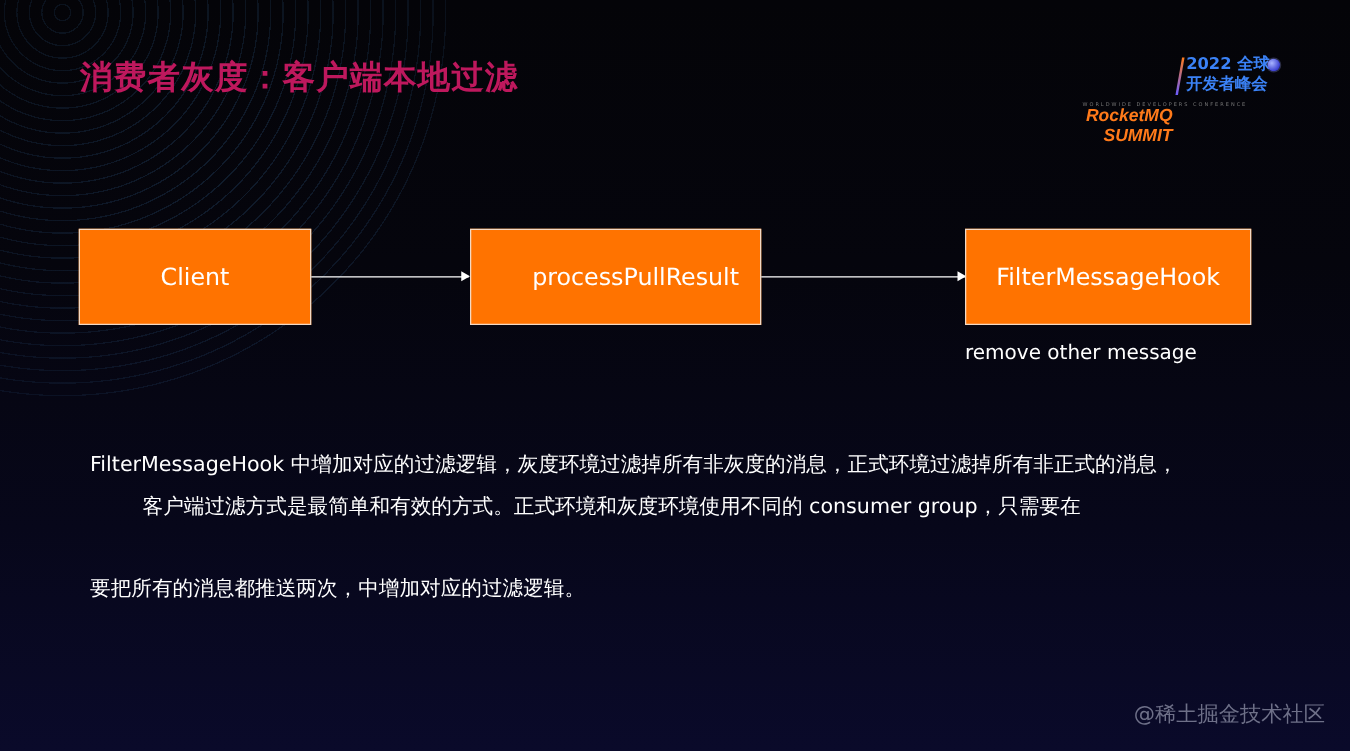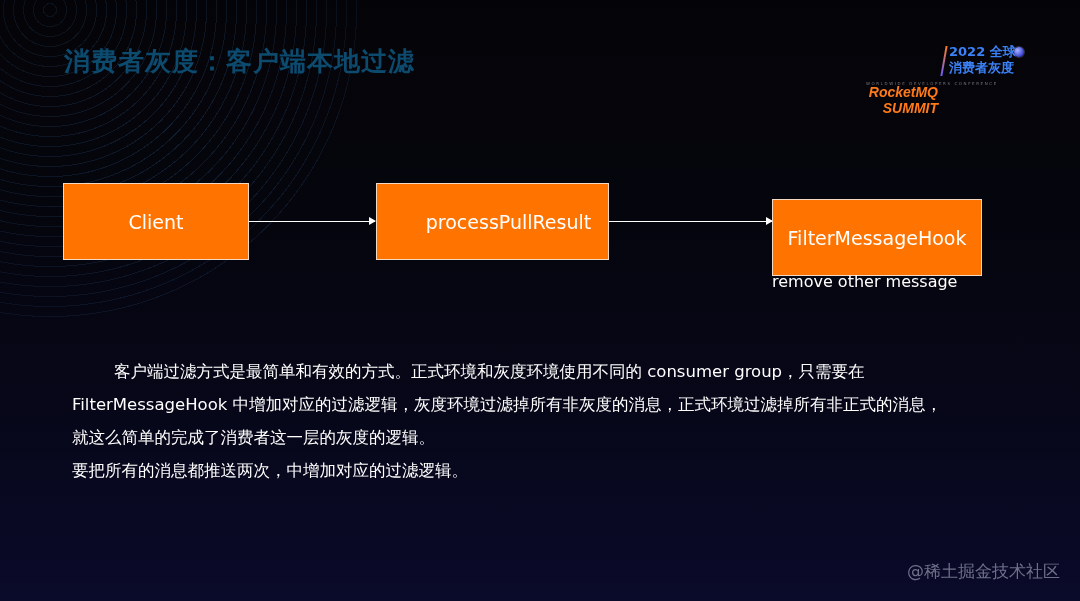--- a/index.html
+++ b/index.html
@@ -14,21 +14,21 @@
       position: absolute; left: -260px; top: -300px;
       width: 620px; height: 620px; border-radius: 50%;
       background:
         repeating-radial-gradient(circle at 50% 50%, rgba(60,120,180,0.0) 0 6px, rgba(60,120,180,0.22) 6px 7px, rgba(60,120,180,0.0) 7px 10px);
       -webkit-mask-image: radial-gradient(circle at 70% 70%, rgba(0,0,0,0.9) 0%, rgba(0,0,0,0.4) 45%, rgba(0,0,0,0) 70%);
       mask-image: radial-gradient(circle at 70% 70%, rgba(0,0,0,0.9) 0%, rgba(0,0,0,0.4) 45%, rgba(0,0,0,0) 70%);
       pointer-events: none;
     }
     .title {
       position: absolute; left: 64px; top: 44px;
-      font-size: 26px; font-weight: bold; letter-spacing: 1px; color: #0c4a6e;
+      font-size: 26px; font-weight: bold; letter-spacing: 1px; color: #be185d;
     }
     .logo { position: absolute; left: 852px; top: 44px; width: 180px; height: 46px; }
     .logo .brand {
       position: absolute; left: 0; top: 0; width: 86px;
       font-family: "Liberation Sans", sans-serif; font-weight: bold; font-style: italic;
       color: #ff7a1a; font-size: 14px; line-height: 16px; text-align: right; margin-top: 40px;
     }
     .logo .divider {
       position: absolute; left: 91px; top: 2px; width: 2px; height: 30px;
       background: linear-gradient(180deg, #ff7a1a, #6a5cff);
@@ -78,39 +78,38 @@
 <div class="title">消费者灰度：客户端本地过滤</div>
 
 <div class="logo">
   <div class="brand">
     <div>RocketMQ</div>
     <div>SUMMIT</div>
   </div>
   <div class="divider"></div>
   <div class="event">
     <div>2022 全球</div>
-    <div>消费者灰度</div>
+    <div>开发者峰会</div>
   </div>
   <div class="planet"></div>
   <div class="tagline">WORLDWIDE DEVELOPERS CONFERENCE</div>
 </div>
 
 <div class="box" style="left:63px; top:183px; width:186px; height:77px;">Client</div>
 <div class="arrow" style="left:249px; top:221px; width:126px;"></div>
 
 <div class="box" style="left:376px; top:183px; width:233px; height:77px;padding-left:32px;">processPullResult</div>
 <div class="arrow" style="left:609px; top:221px; width:163px;"></div>
 
-<div class="box" style="left:772px; top:199px; width:210px; height:77px;">FilterMessageHook</div>
+<div class="box" style="left:772px; top:183px; width:229px; height:77px;">FilterMessageHook</div>
 
 <div class="caption">remove other message</div>
 
 <div class="para" style="top:355px;">
+  <div>FilterMessageHook 中增加对应的过滤逻辑，灰度环境过滤掉所有非灰度的消息，正式环境过滤掉所有非正式的消息，</div>
   <div><span class="indent"></span><span>客户端过滤方式是最简单和有效的方式。正式环境和灰度环境使用不同的 consumer group，只需要在</span></div>
-  <div>FilterMessageHook 中增加对应的过滤逻辑，灰度环境过滤掉所有非灰度的消息，正式环境过滤掉所有非正式的消息，</div>
-  <div>就这么简单的完成了消费者这一层的灰度的逻辑。</div>
 </div>
 
 <div class="para" style="top:454px;">
   <div>要把所有的消息都推送两次，中增加对应的过滤逻辑。</div>
 </div>
 
 <div class="watermark">@稀土掘金技术社区</div>
 
 </body></html>

